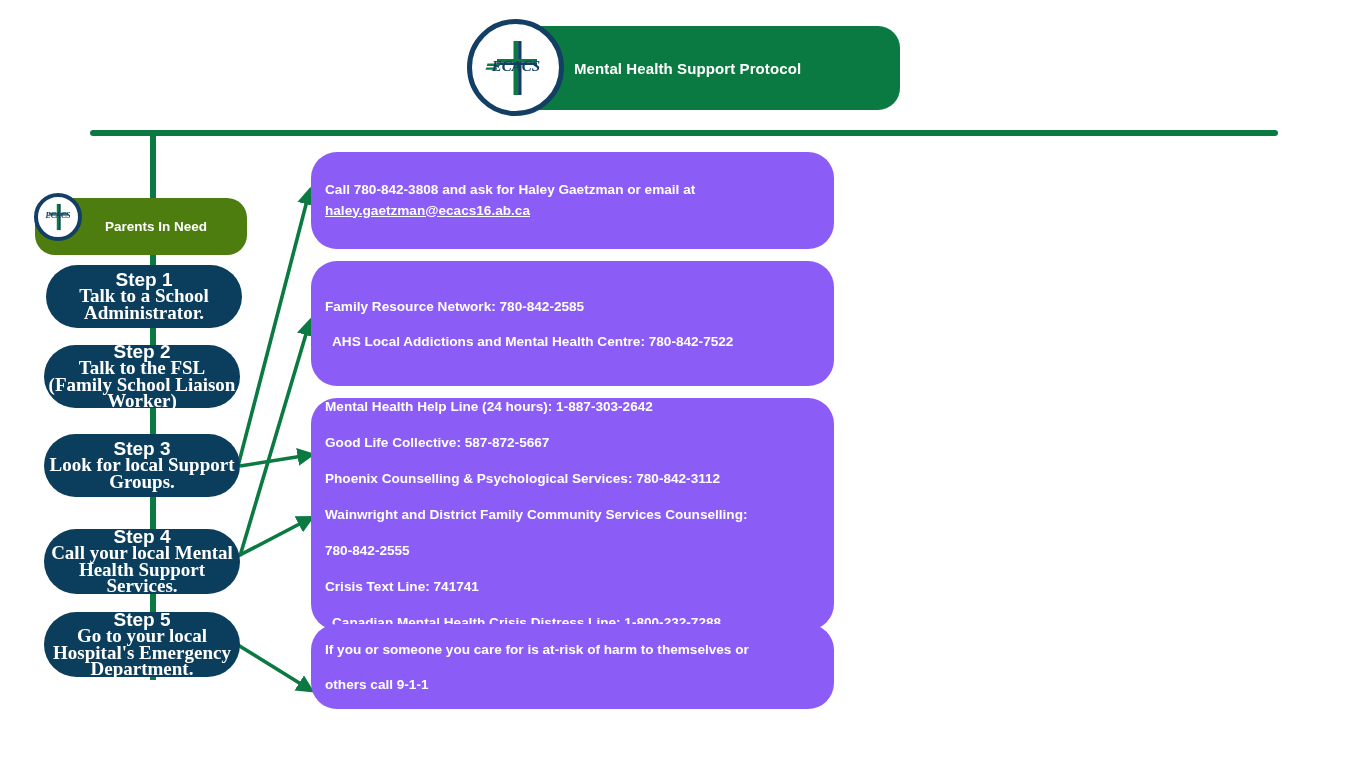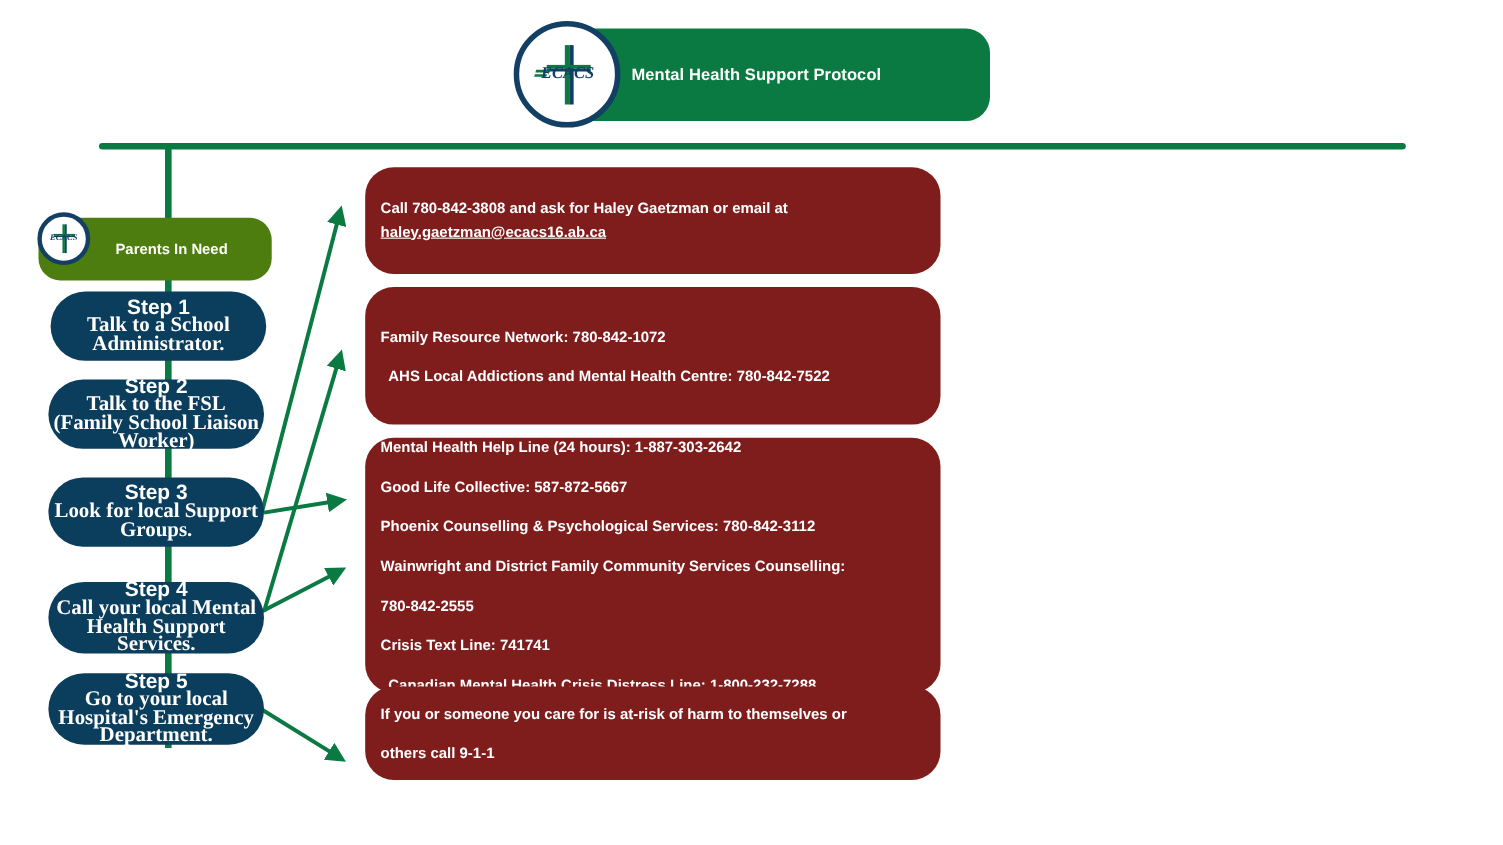--- a/index.html
+++ b/index.html
@@ -87,29 +87,28 @@
   #step-1{ left:46px; top:265px;  height:63px; }
   #step-2{ left:44px; top:345px;  height:63px; }
   #step-3{ left:44px; top:434px;  height:63px; }
   #step-4{ left:44px; top:529px;  height:65px; }
   #step-5{ left:44px; top:612px;  height:65px; }
 
   
   .card{
     position:absolute; left:311px;
     width:523px;
-    background:#7f1d1d;
+    background:#8b5cf6;
     border-radius:26px;
     color:#ffffff;
     font-size:13.6px; font-weight:bold;
     line-height:19px;
     padding:0 14px;
     display:flex; flex-direction:column; justify-content:center;
     z-index:2;
-    margin-left:21px;
   }
   .card .line{ display:block; }
   .card .line + .line{ margin-top:16px; }
   #card-1{ top:152px; height:97px; }
   #card-2{ top:261px; height:125px; }
   #card-3{ top:398px; height:232px; }
   #card-4{ top:624px; height:85px; }
 
   #card-1 .c1-wrap{ line-height:20.5px; }
   #email-link{
@@ -204,21 +203,21 @@
   </div>
 
   <div class="card" id="card-1">
     <div class="c1-wrap">
       <span>Call 780-842-3808 and ask for Haley Gaetzman or email  at</span><br>
       <a href="#" id="email-link">haley.gaetzman@ecacs16.ab.ca</a>
     </div>
   </div>
 
   <div class="card" id="card-2">
-    <span class="line">Family Resource Network:  780-842-1072</span>
+    <span class="line">Family Resource Network:  780-842-2585</span>
     <span class="line indent">AHS Local Addictions and Mental Health Centre:  780-842-7522</span>
   </div>
 
   <div class="card" id="card-3">
     <span class="line">Mental Health Help Line (24 hours):    1-887-303-2642</span>
     <span class="line">Good Life Collective:   587-872-5667</span>
     <span class="line">Phoenix Counselling &amp; Psychological Services:   780-842-3112</span>
     <span class="line">Wainwright and District Family Community Services Counselling:</span>
     <span class="line wain-sub">780-842-2555</span>
     <span class="line">Crisis Text Line:  741741</span>

